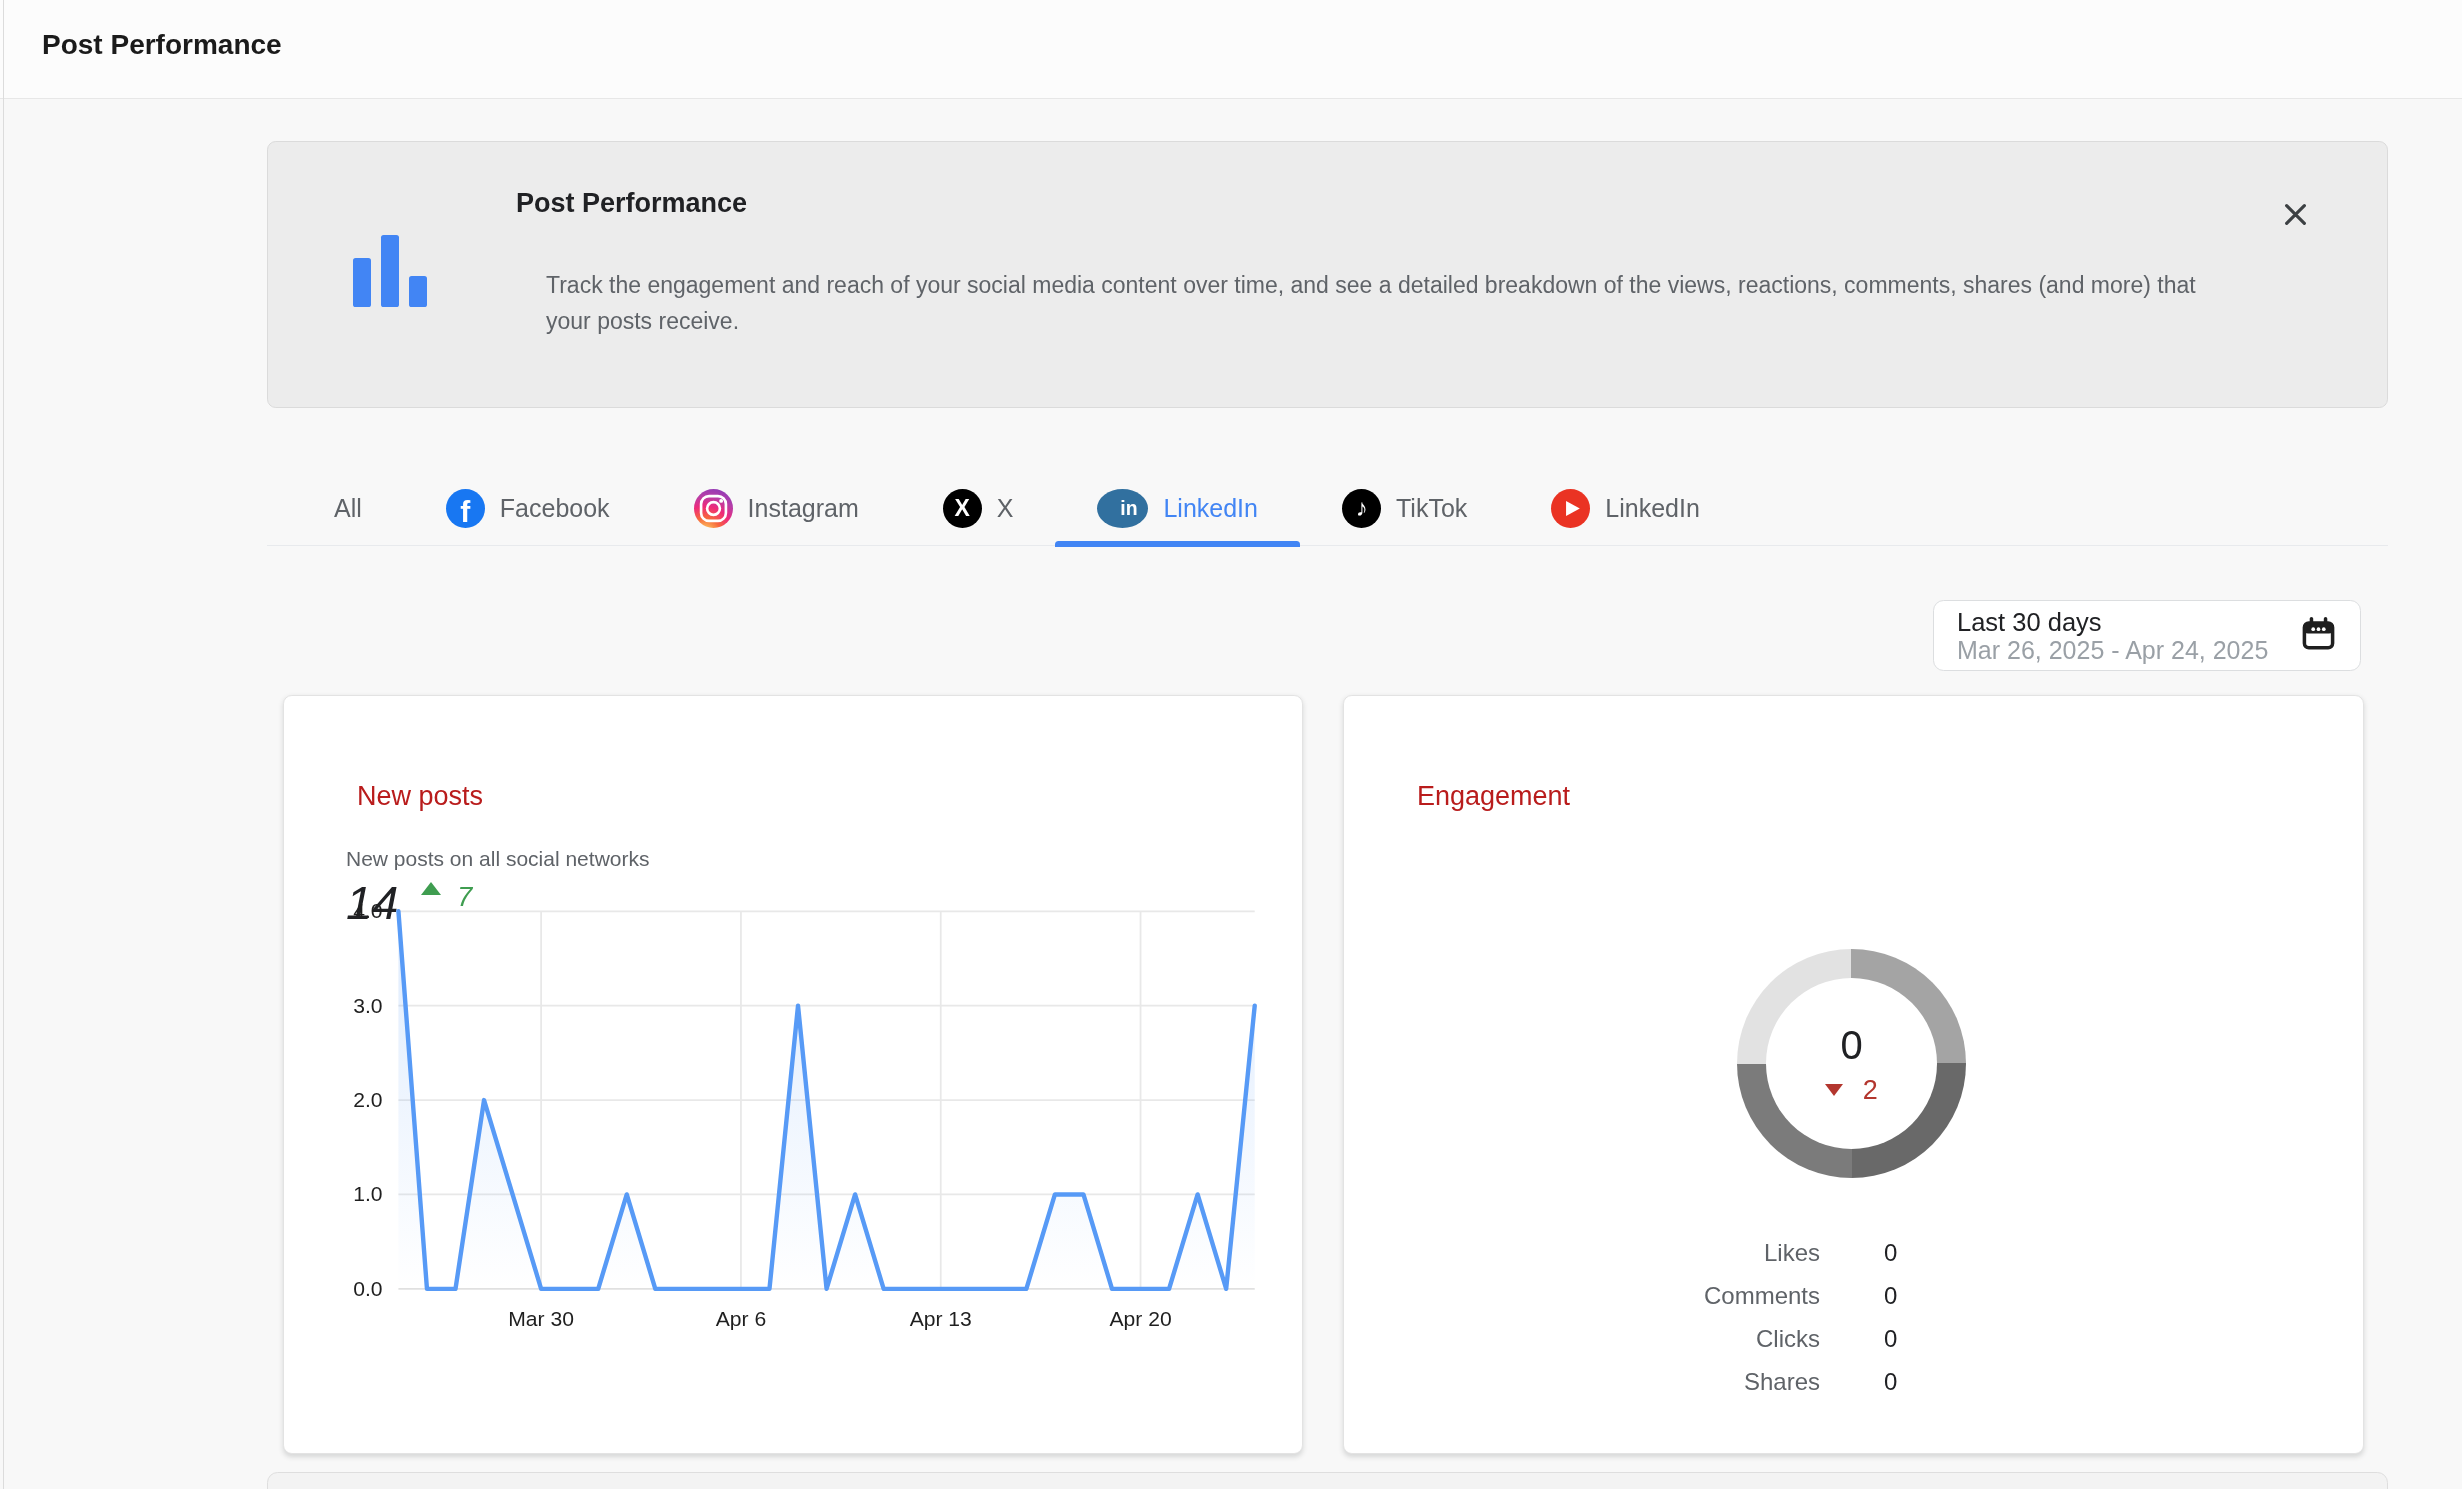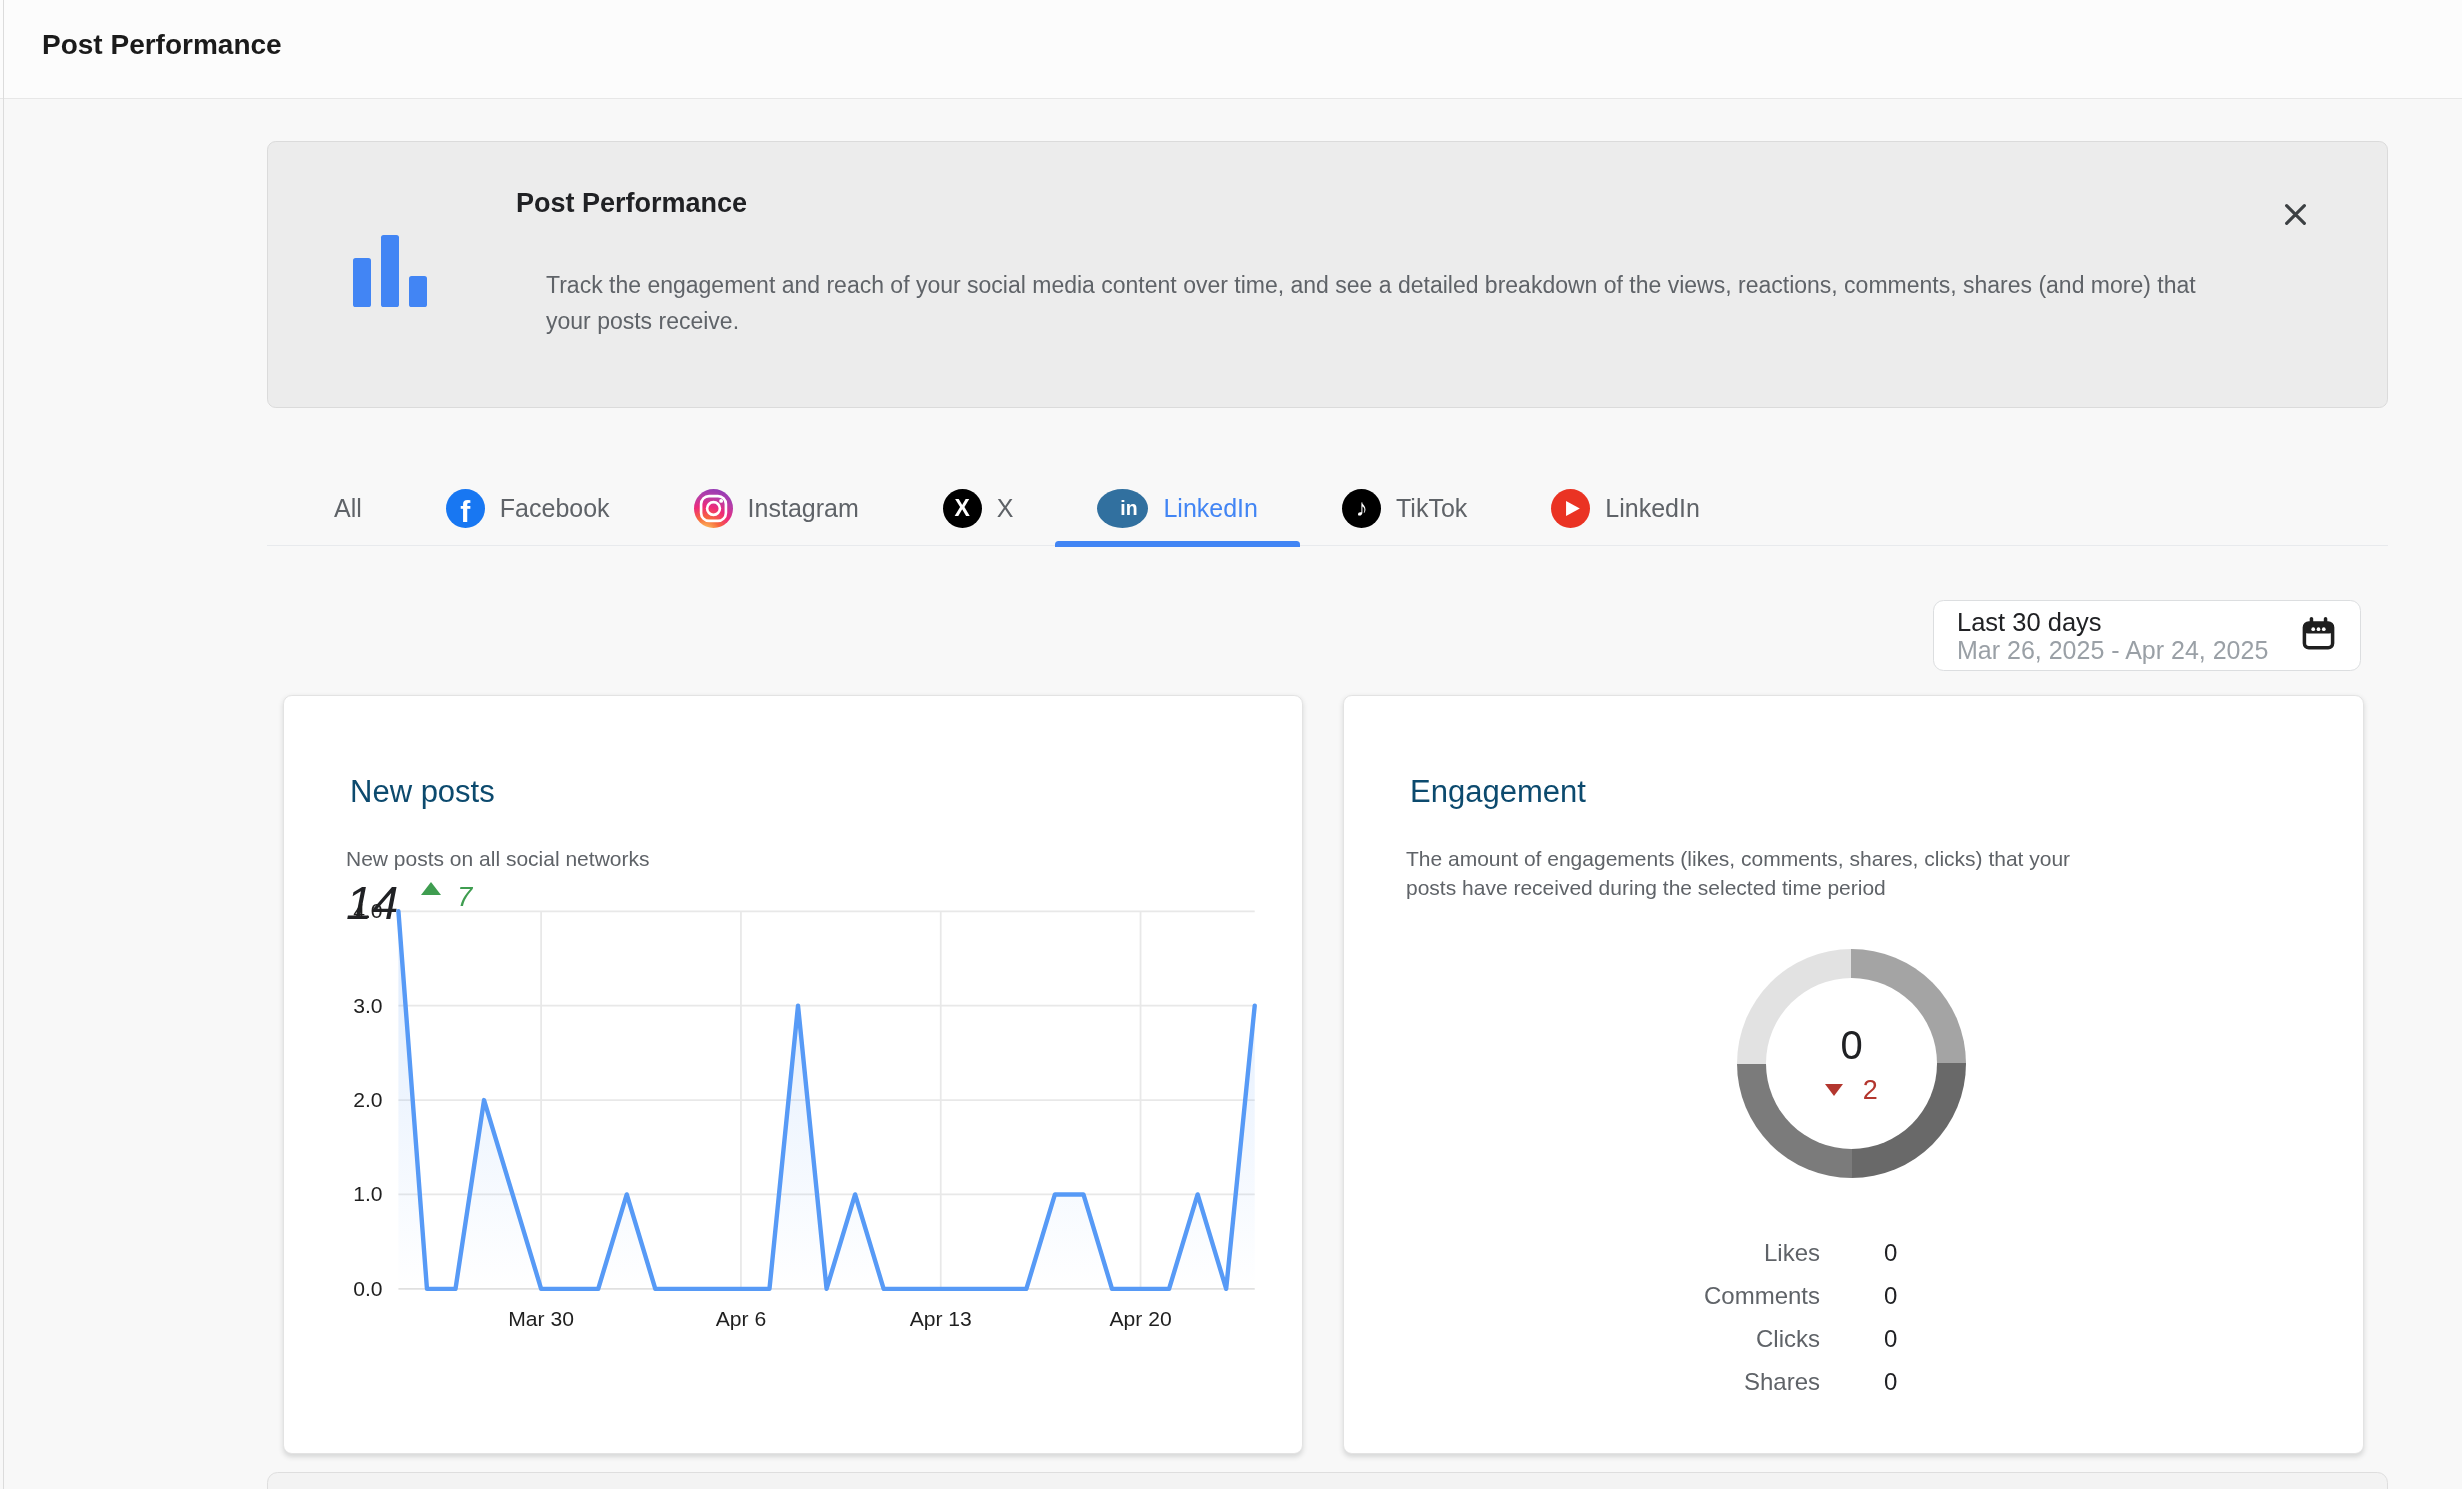--- a/index.html
+++ b/index.html
@@ -45,21 +45,21 @@
     border:1.8px solid #dcdee0;border-radius:10.6px;box-sizing:border-box;display:flex;align-items:center;
     justify-content:space-between;padding:0 23px;cursor:pointer;}
   .dp-label{font-size:25.5px;font-weight:500;color:#202124;line-height:30px;}
   .dp-range{font-size:25px;color:#9aa0a6;line-height:26.4px;}
 
   
   .card{position:absolute;top:695px;height:759px;background:#fff;border:1.8px solid #e3e3e3;border-radius:8.8px;
     box-sizing:border-box;box-shadow:0 2.6px 5.3px rgba(60,64,67,.18);}
   .card-left{left:283px;width:1020px;}
   .card-right{left:1343px;width:1021px;}
-  .card h3{margin:4px;position:absolute;left:62px;top:74px;font-size:31px;font-weight:400;color:#0c4a6e;}
+  .card h3{margin:11px;position:absolute;left:62px;top:74px;font-size:27px;font-weight:400;color:#b91c1c;}
   .card .sub{margin:0;position:absolute;left:62px;top:148px;font-size:21px;line-height:29px;color:#5f6368;}
   .card-right .sub{width:678px;}
 
   .stat{position:absolute;left:62px;top:181px;display:flex;align-items:flex-start;font-style:italic;}
   .stat-total{font-size:47px;line-height:51px;color:#202124;}
   .tri-up{width:0;height:0;border-left:10.6px solid transparent;border-right:10.6px solid transparent;
     border-bottom:13.2px solid #3f9d50;margin-left:23px;margin-top:5.3px;}
   .stat-change{font-size:27px;color:#3f9d50;margin-left:16px;margin-top:5.3px;}
 
   .line-chart{position:absolute;left:0;top:202px;}
@@ -207,21 +207,20 @@
         <text x="746.2333333333333" y="486" text-anchor="middle" font-size="24" fill="#1f1f1f">Apr 13</text>
         <line x1="973.2666666666667" x2="973.2666666666667" y1="15" y2="444" stroke="#e8e8e8" stroke-width="2"></line>
         <text x="973.2666666666667" y="486" text-anchor="middle" font-size="24" fill="#1f1f1f">Apr 20</text>
         <path d="M130,15 L130,15 L162.43333333333334,444 L194.86666666666667,444 L227.3,229.5 L259.73333333333335,336.75 L292.16666666666663,444 L324.6,444 L357.0333333333333,444 L389.46666666666664,336.75 L421.9,444 L454.3333333333333,444 L486.76666666666665,444 L519.2,444 L551.6333333333333,444 L584.0666666666666,122.25 L616.5,444 L648.9333333333333,336.75 L681.3666666666667,444 L713.8,444 L746.2333333333333,444 L778.6666666666666,444 L811.1,444 L843.5333333333333,444 L875.9666666666667,336.75 L908.4,336.75 L940.8333333333334,444 L973.2666666666667,444 L1005.7,444 L1038.1333333333332,336.75 L1070.5666666666666,444 L1103,122.25 L1103,444 L130,444 Z" fill="url(#lg)" stroke="none"></path>
         <polyline points="130,15 162.43333333333334,444 194.86666666666667,444 227.3,229.5 259.73333333333335,336.75 292.16666666666663,444 324.6,444 357.0333333333333,444 389.46666666666664,336.75 421.9,444 454.3333333333333,444 486.76666666666665,444 519.2,444 551.6333333333333,444 584.0666666666666,122.25 616.5,444 648.9333333333333,336.75 681.3666666666667,444 713.8,444 746.2333333333333,444 778.6666666666666,444 811.1,444 843.5333333333333,444 875.9666666666667,336.75 908.4,336.75 940.8333333333334,444 973.2666666666667,444 1005.7,444 1038.1333333333332,336.75 1070.5666666666666,444 1103,122.25" fill="none" stroke="#579af6" stroke-width="5" stroke-linejoin="round" stroke-linecap="round"></polyline>
       </svg>
   </section>
 
   <section class="card card-right">
     <h3>Engagement</h3>
-    <p class="sub">The amount of engagements (likes, comments, shares, clicks) that your posts have received during the selected time period</p>
     <div class="donut" id="donut" style="background: conic-gradient(rgb(164, 164, 164) 0%, rgb(164, 164, 164) 25%, rgb(105, 105, 105) 25%, rgb(105, 105, 105) 50%, rgb(123, 123, 123) 50%, rgb(123, 123, 123) 75%, rgb(226, 226, 226) 75%, rgb(226, 226, 226) 100%);">
       <div class="donut-hole">
         <div class="donut-value">0</div>
         <div class="donut-change">
           <span class="tri-down"></span>
           <span class="donut-change-val">2</span>
         </div>
       </div>
     </div>
     <div class="legend" id="legend">

